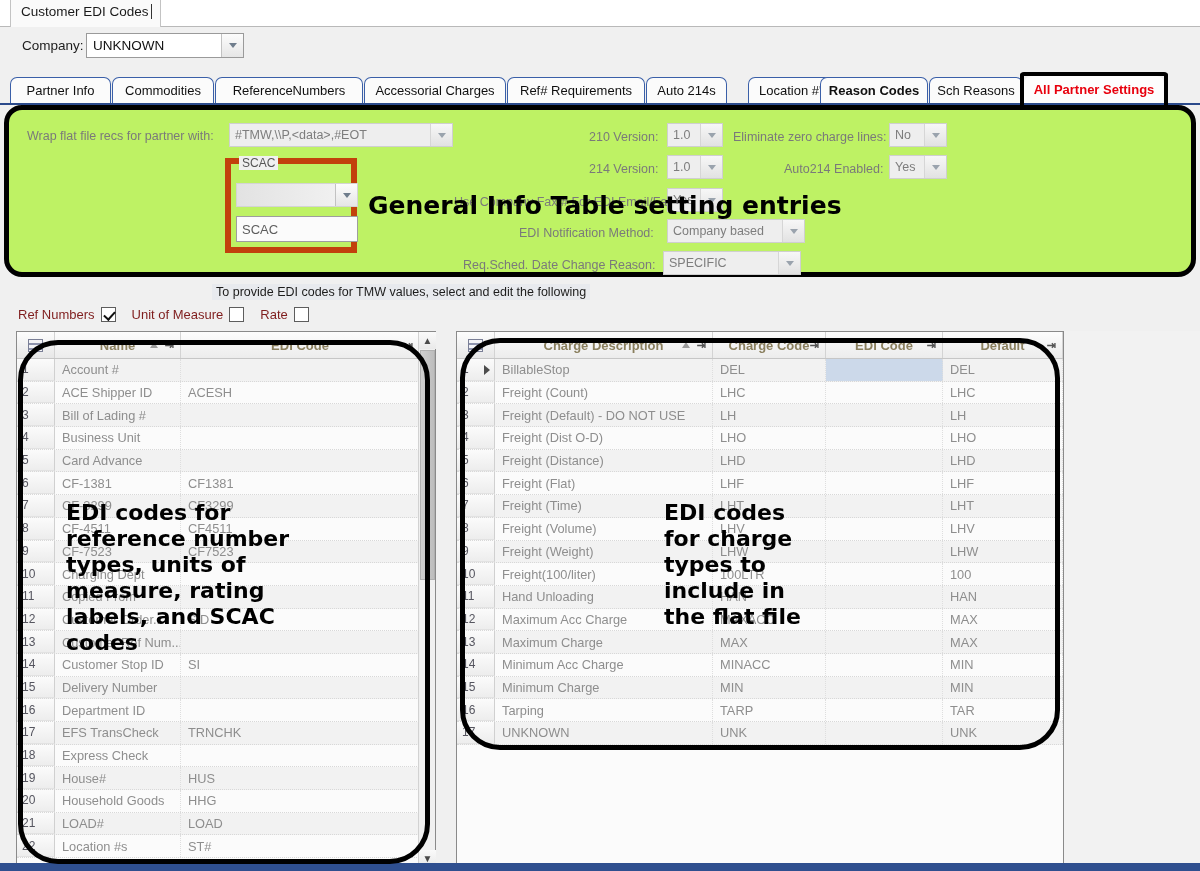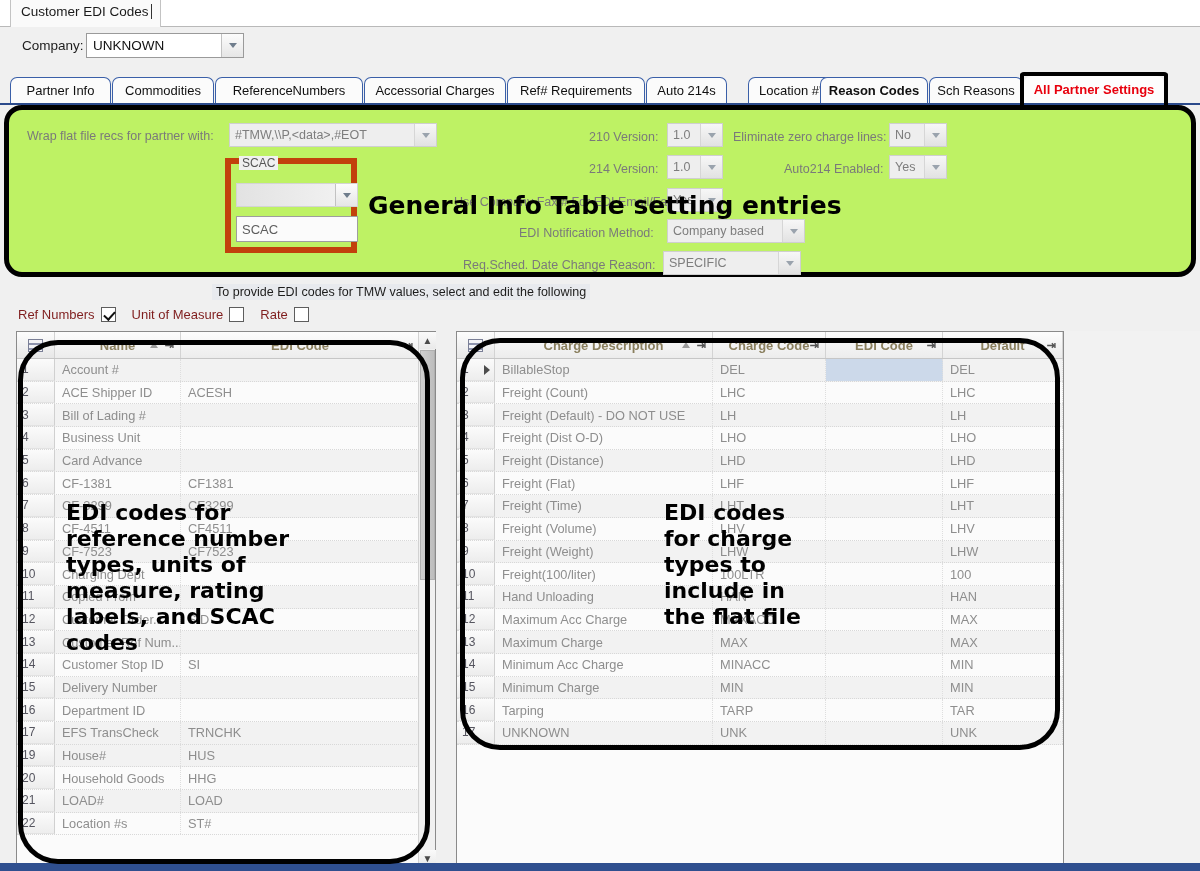--- a/index.html
+++ b/index.html
@@ -353,21 +353,21 @@
         <span>Sch Reasons</span>
       </div>
       <div class="tab active" style="left: 1024px; width: 140px; border: none; box-shadow: none;">
         <span>All Partner Settings</span>
         <div style="position: absolute; inset: -4px -4px -6px; border-top: 4px solid rgb(0, 0, 0); border-right: 4px solid rgb(0, 0, 0); border-left: 4px solid rgb(0, 0, 0); border-image: initial; border-bottom: none; border-radius: 4px; pointer-events: none;"></div>
       </div>
     </div>
 
   <div class="general-panel">
     <div class="field-label" style="left:18px; top:19px;">Wrap flat file recs for partner with:</div>
-    <div class="ro-combo" style="left:220px; top:13px; width:208px;">
+    <div class="ro-combo" style="left:220px; top:13px; width:224px;">
       <div class="val">#TMW,\\P,&lt;data&gt;,#EOT</div>
       <div class="combo-btn">
           <span class="chev"></span>
         </div>
     </div>
 
     <div class="scac-group">
       <div class="scac-legend">SCAC</div>
       <div class="scac-combo">
         <div class="val" style="flex:1;padding-left:5px;font-size:12.5px;color:#7d7d7d;"></div>
@@ -540,20 +540,25 @@
         </div>
         <div class="grow">
           <div class="rowhdr">16</div>
           <div class="cell" style="width: 126px;">Department ID</div>
           <div class="cell" style="width: 239px;"></div>
         </div>
         <div class="grow alt">
           <div class="rowhdr">17</div>
           <div class="cell" style="width: 126px;">EFS TransCheck</div>
           <div class="cell" style="width: 239px;">TRNCHK</div>
+        </div>
+        <div class="grow">
+          <div class="rowhdr">18</div>
+          <div class="cell" style="width: 126px;">Express Check</div>
+          <div class="cell" style="width: 239px;"></div>
         </div>
         <div class="grow alt">
           <div class="rowhdr">19</div>
           <div class="cell" style="width: 126px;">House#</div>
           <div class="cell" style="width: 239px;">HUS</div>
         </div>
         <div class="grow">
           <div class="rowhdr">20</div>
           <div class="cell" style="width: 126px;">Household Goods</div>
           <div class="cell" style="width: 239px;">HHG</div>

